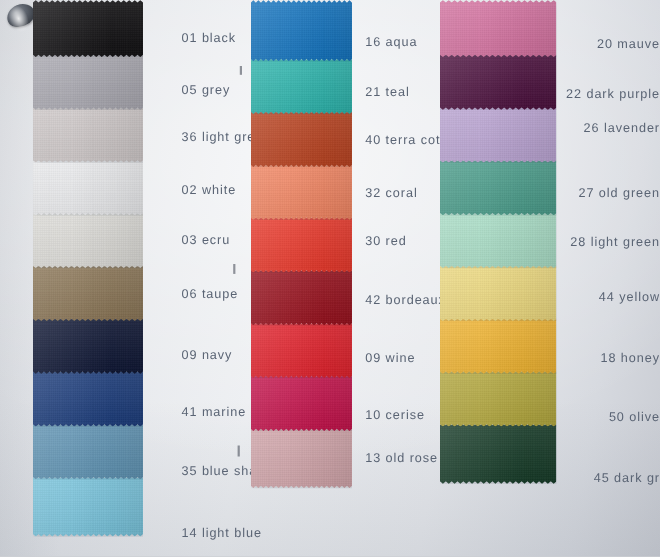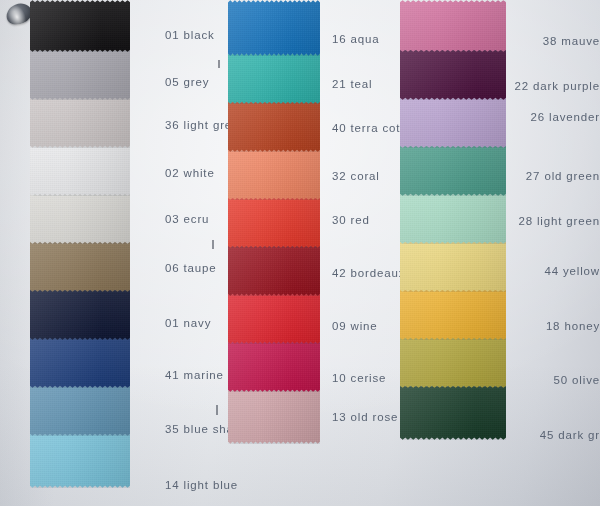--- a/index.html
+++ b/index.html
@@ -194,21 +194,21 @@
         <div class="cloth" style="background: rgb(219, 218, 214);"></div>
       </div>
       <div class="label" style="top: 213px;">03 ecru</div>
       <div class="swatch" style="top: 240px; height: 52px; z-index: 35;">
         <div class="cloth" style="background: rgb(138, 117, 86);"></div>
       </div>
       <div class="label" style="top: 262px;">06 taupe</div>
       <div class="swatch" style="top: 288px; height: 52px; z-index: 34;">
         <div class="cloth" style="background: rgb(13, 21, 51);"></div>
       </div>
-      <div class="label" style="top: 317px;">01 navy</div>
+      <div class="label" style="top: 317px;">09 navy</div>
       <div class="swatch" style="top: 336px; height: 52px; z-index: 33;">
         <div class="cloth" style="background: rgb(27, 59, 122);"></div>
       </div>
       <div class="label" style="top: 369px;">41 marine</div>
       <div class="swatch" style="top: 384px; height: 52px; z-index: 32;">
         <div class="cloth" style="background: rgb(94, 146, 178);"></div>
       </div>
       <div class="label" style="top: 423px;">35 blue shadow</div>
       <div class="swatch" style="top: 432px; height: 56px; z-index: 31;">
         <div class="cloth" style="background: rgb(119, 194, 218);"></div>
@@ -250,21 +250,21 @@
       <div class="label" style="top: 372px;">10 cerise</div>
       <div class="swatch" style="top: 388px; height: 56px; z-index: 32;">
         <div class="cloth" style="background: rgb(207, 163, 168);"></div>
       </div>
       <div class="label" style="top: 411px;">13 old rose</div>
     </div>
   <div class="column" id="column-right">
       <div class="swatch" style="top: 0px; height: 52px; z-index: 40;">
         <div class="cloth" style="background: rgb(211, 113, 159);"></div>
       </div>
-      <div class="label" style="top: 35px;">38 mauve</div>
+      <div class="label" style="top: 35px;">20 mauve</div>
       <div class="swatch" style="top: 48px; height: 52px; z-index: 39;">
         <div class="cloth" style="background: rgb(74, 15, 60);"></div>
       </div>
       <div class="label" style="top: 80px;">22 dark purple</div>
       <div class="swatch" style="top: 96px; height: 52px; z-index: 38;">
         <div class="cloth" style="background: rgb(185, 163, 209);"></div>
       </div>
       <div class="label" style="top: 111px;">26 lavender</div>
       <div class="swatch" style="top: 144px; height: 52px; z-index: 37;">
         <div class="cloth" style="background: rgb(74, 156, 138);"></div>

